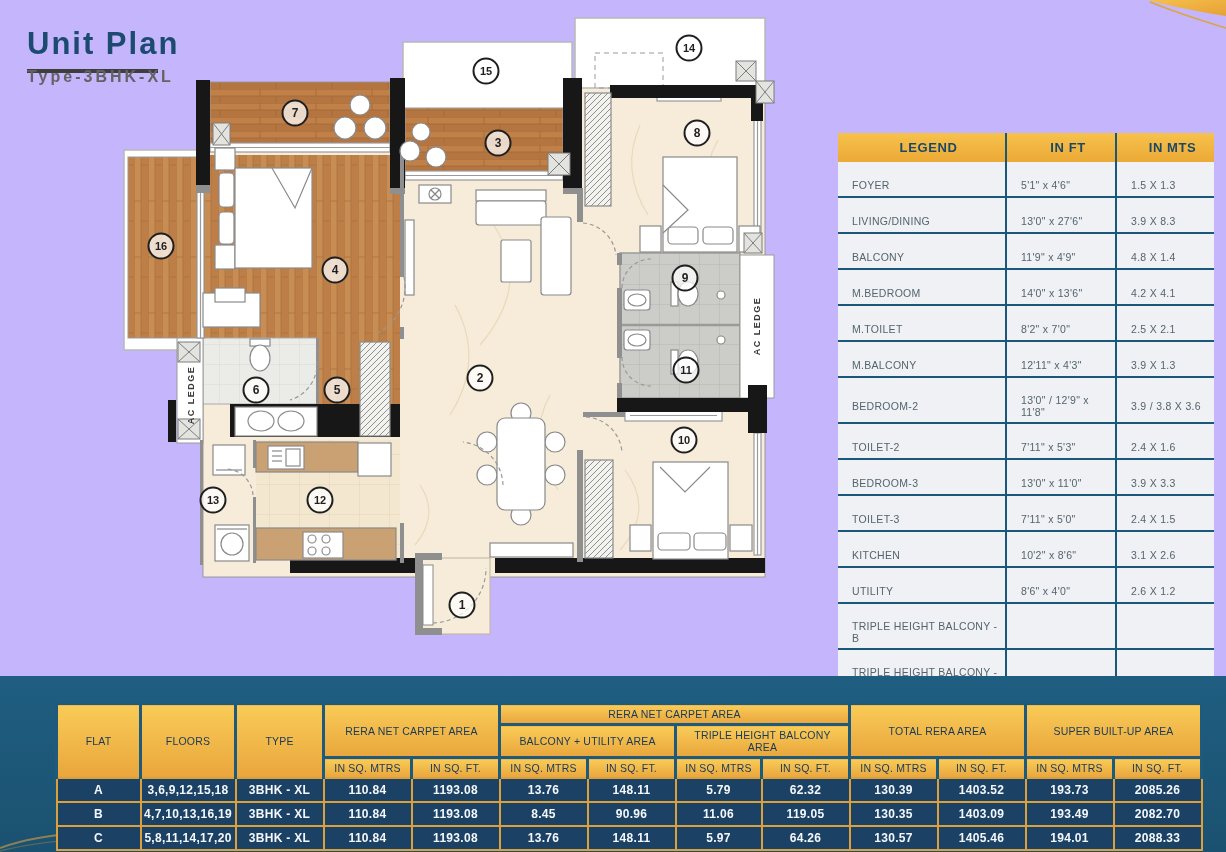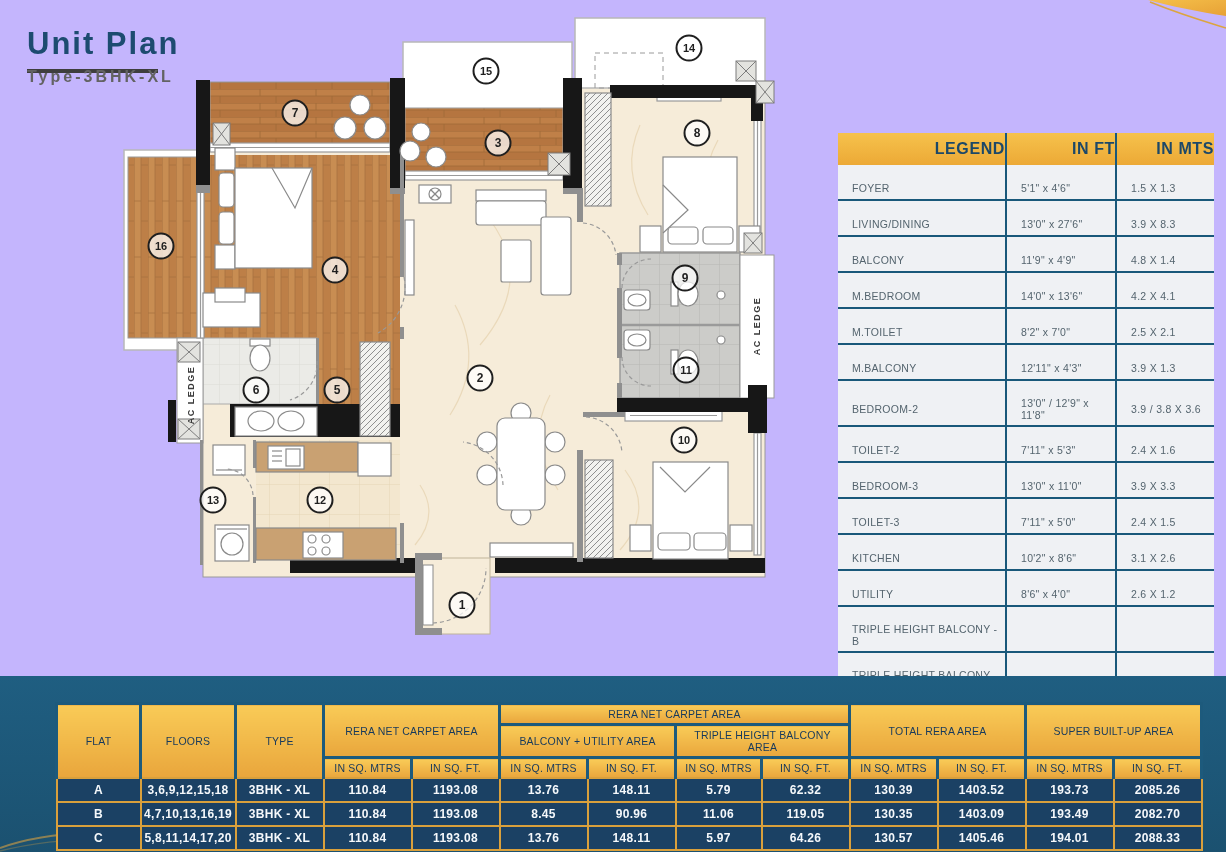--- a/index.html
+++ b/index.html
@@ -10,21 +10,21 @@
   .page-title{position:absolute;left:27px;top:26px;font-size:31px;font-weight:bold;
     color:#1d4b70;letter-spacing:2px;}
   .title-underline{position:absolute;left:27px;top:69px;width:131px;height:4px;background:#3e3e3e;}
   .page-subtitle{position:absolute;left:27px;top:68px;font-size:16px;font-weight:bold;
     color:#636363;letter-spacing:3px;}
 
   
   .legend-wrap{position:absolute;left:838px;top:133px;width:376px;}
   table.legend{border-collapse:collapse;width:100%;table-layout:fixed;}
   table.legend th{background:linear-gradient(180deg,#f6c24c,#eca936);color:#1c4868;
-    font-size:16px;font-weight:bold;text-align:right;padding:7px 0 7px 14px;letter-spacing:.6px;}
+    font-size:13px;font-weight:bold;text-align:center;padding:7px 0 7px 14px;letter-spacing:.6px;}
   table.legend td{background:#eff1f4;color:#54646e;font-size:10.5px;
     padding:16px 0 4px 14px;border-bottom:2px solid #19587a;letter-spacing:.3px;height:14px;}
   table.legend .c2{border-left:2px solid #19587a;}
   table.legend col.c-name{width:168px}
   table.legend col.c-ft{width:110px}
   table.legend col.c-mts{width:98px}
 
   
   .band{position:absolute;left:0;top:676px;width:1226px;height:176px;
     background:linear-gradient(180deg,#1f5e81,#1b5170);}

